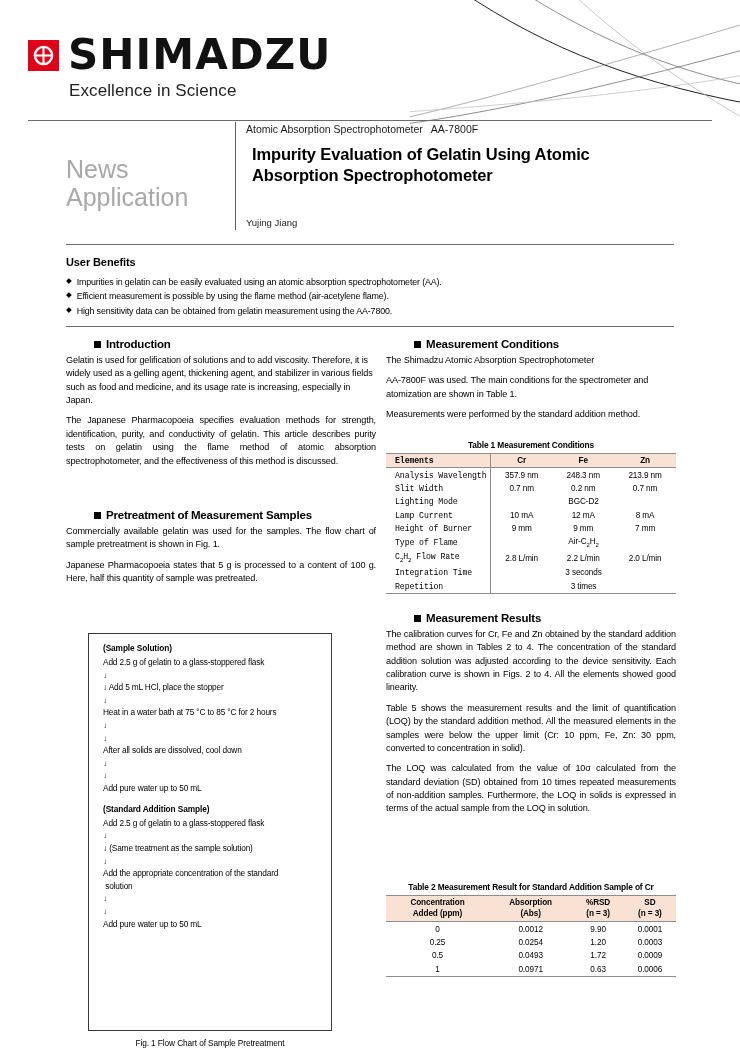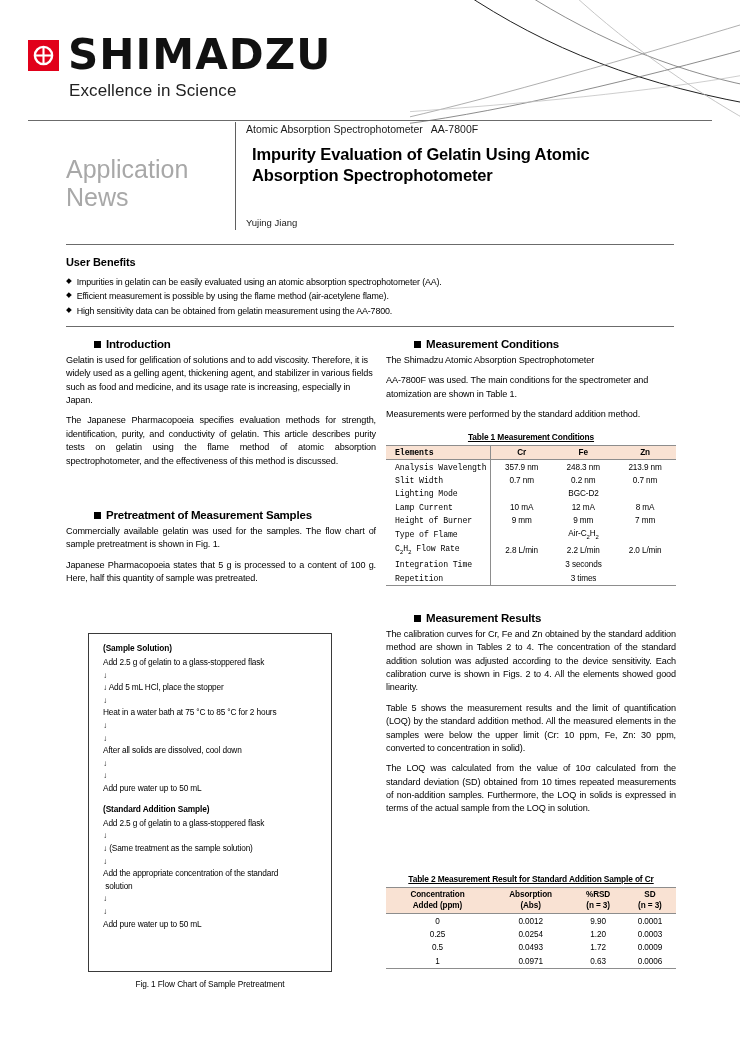--- a/index.html
+++ b/index.html
@@ -191,21 +191,21 @@
     position: absolute;
     left: 88px;
     top: 633px;
     width: 244px;
   }
   .flow-box {
     border: 1px solid #3a3a3a;
     padding: 9px 10px 9px 14px;
     box-sizing: border-box;
     width: 244px;
-    height: 339px;
+    height: 398px;
   }
   .flow-label {
     font-size: 8.3px;
     font-weight: bold;
     margin-bottom: 3px;
     letter-spacing: -0.1px;
   }
   .flow-step {
     font-size: 8.3px;
     line-height: 1.52;
@@ -223,23 +223,22 @@
     text-align: center;
     font-size: 8.3px;
     letter-spacing: -0.1px;
   }
 
   
   .tbl-cap {
     text-align: center;
     font-size: 8.4px;
     font-weight: bold;
-    margin: 0 0 3px 0;
+    margin: 8px 0 3px 0;
     letter-spacing: -0.15px;
-    text-decoration: underline;
   }
   table.data {
     border-collapse: collapse;
     width: 100%;
     font-size: 8.2px;
     letter-spacing: -0.1px;
   }
   table.data th, table.data td {
     padding: 2.2px 3px;
     text-align: center;
@@ -297,22 +296,22 @@
         </svg>
       </span>
       <span class="logo-word">SHIMADZU</span>
     </div>
     <div class="logo-tag">Excellence in Science</div>
   </div>
 
   <div class="rule" style="left:28px; top:120px; width:684px;"></div>
 
   <div class="appnews">
+    <div>News</div>
     <div>Application</div>
-    <div>News</div>
   </div>
   <div class="vbar"></div>
   <div class="instr-line">
     <span>Atomic Absorption Spectrophotometer</span><span class="model">AA-7800F</span>
   </div>
   <div class="doc-title">Impurity Evaluation of Gelatin Using Atomic Absorption Spectrophotometer</div>
   <div class="author">Yujing Jiang</div>
 
   <div class="rule" style="left:66px; top:244px; width:608px;"></div>
 

